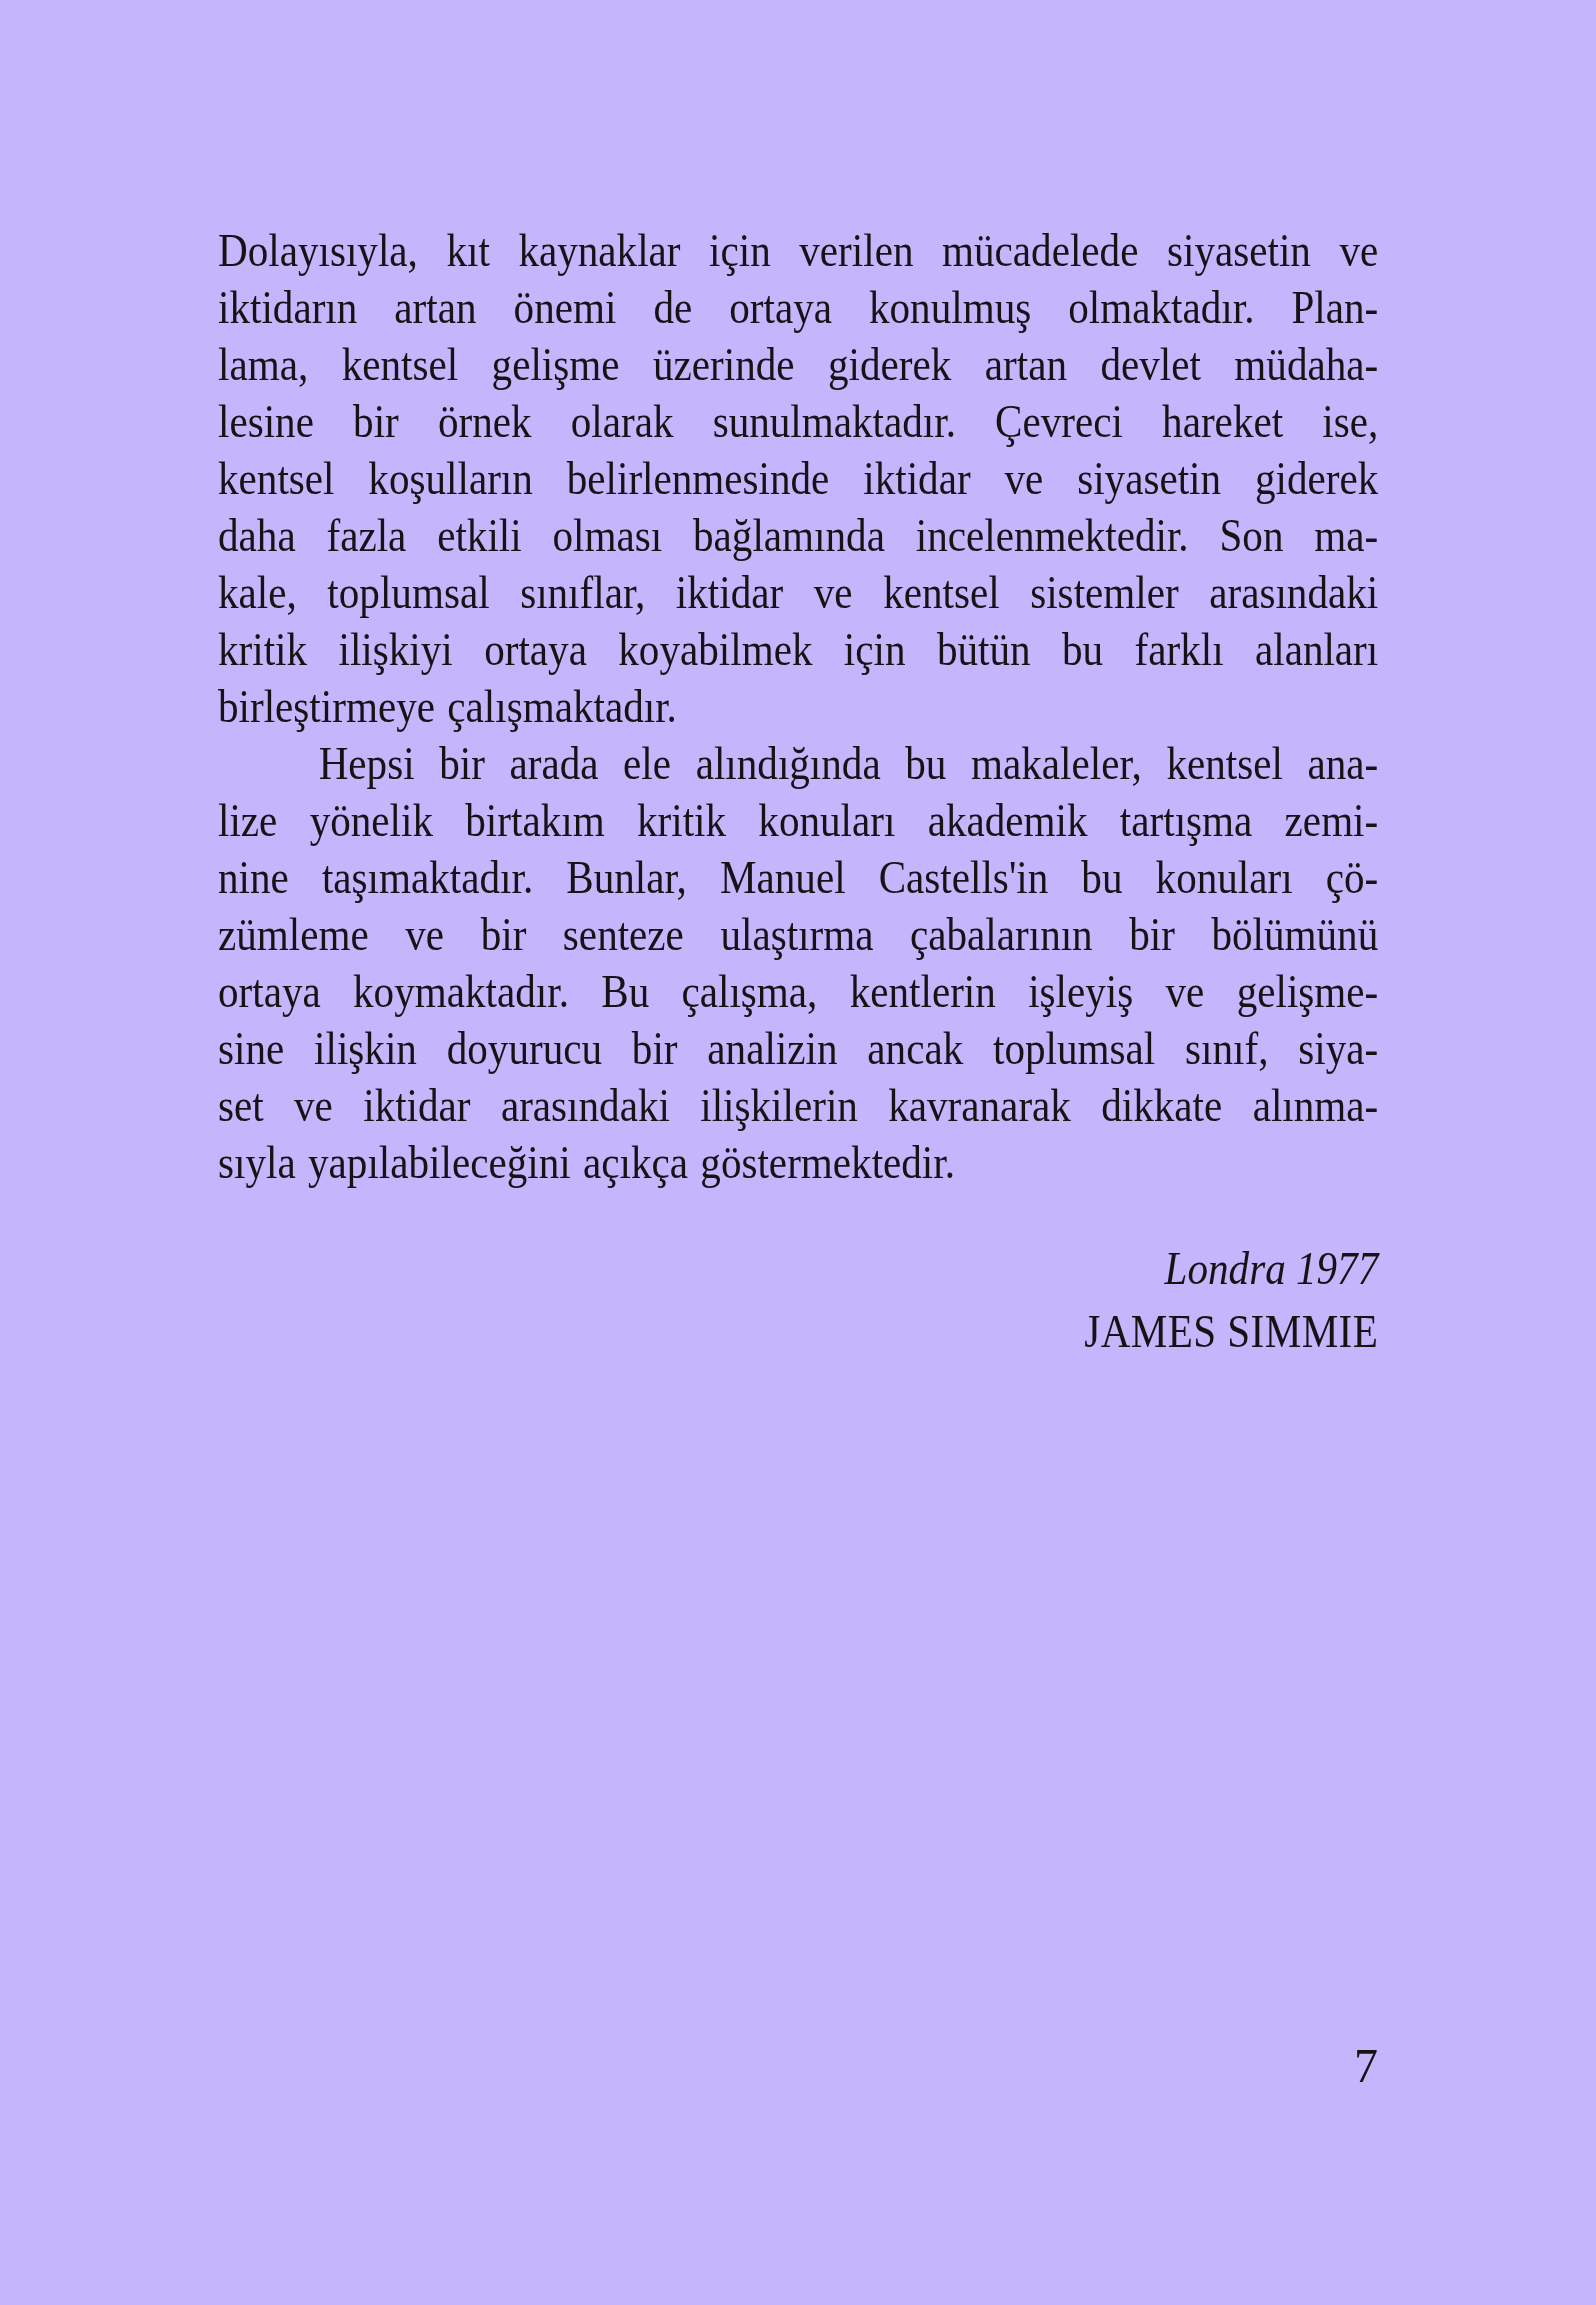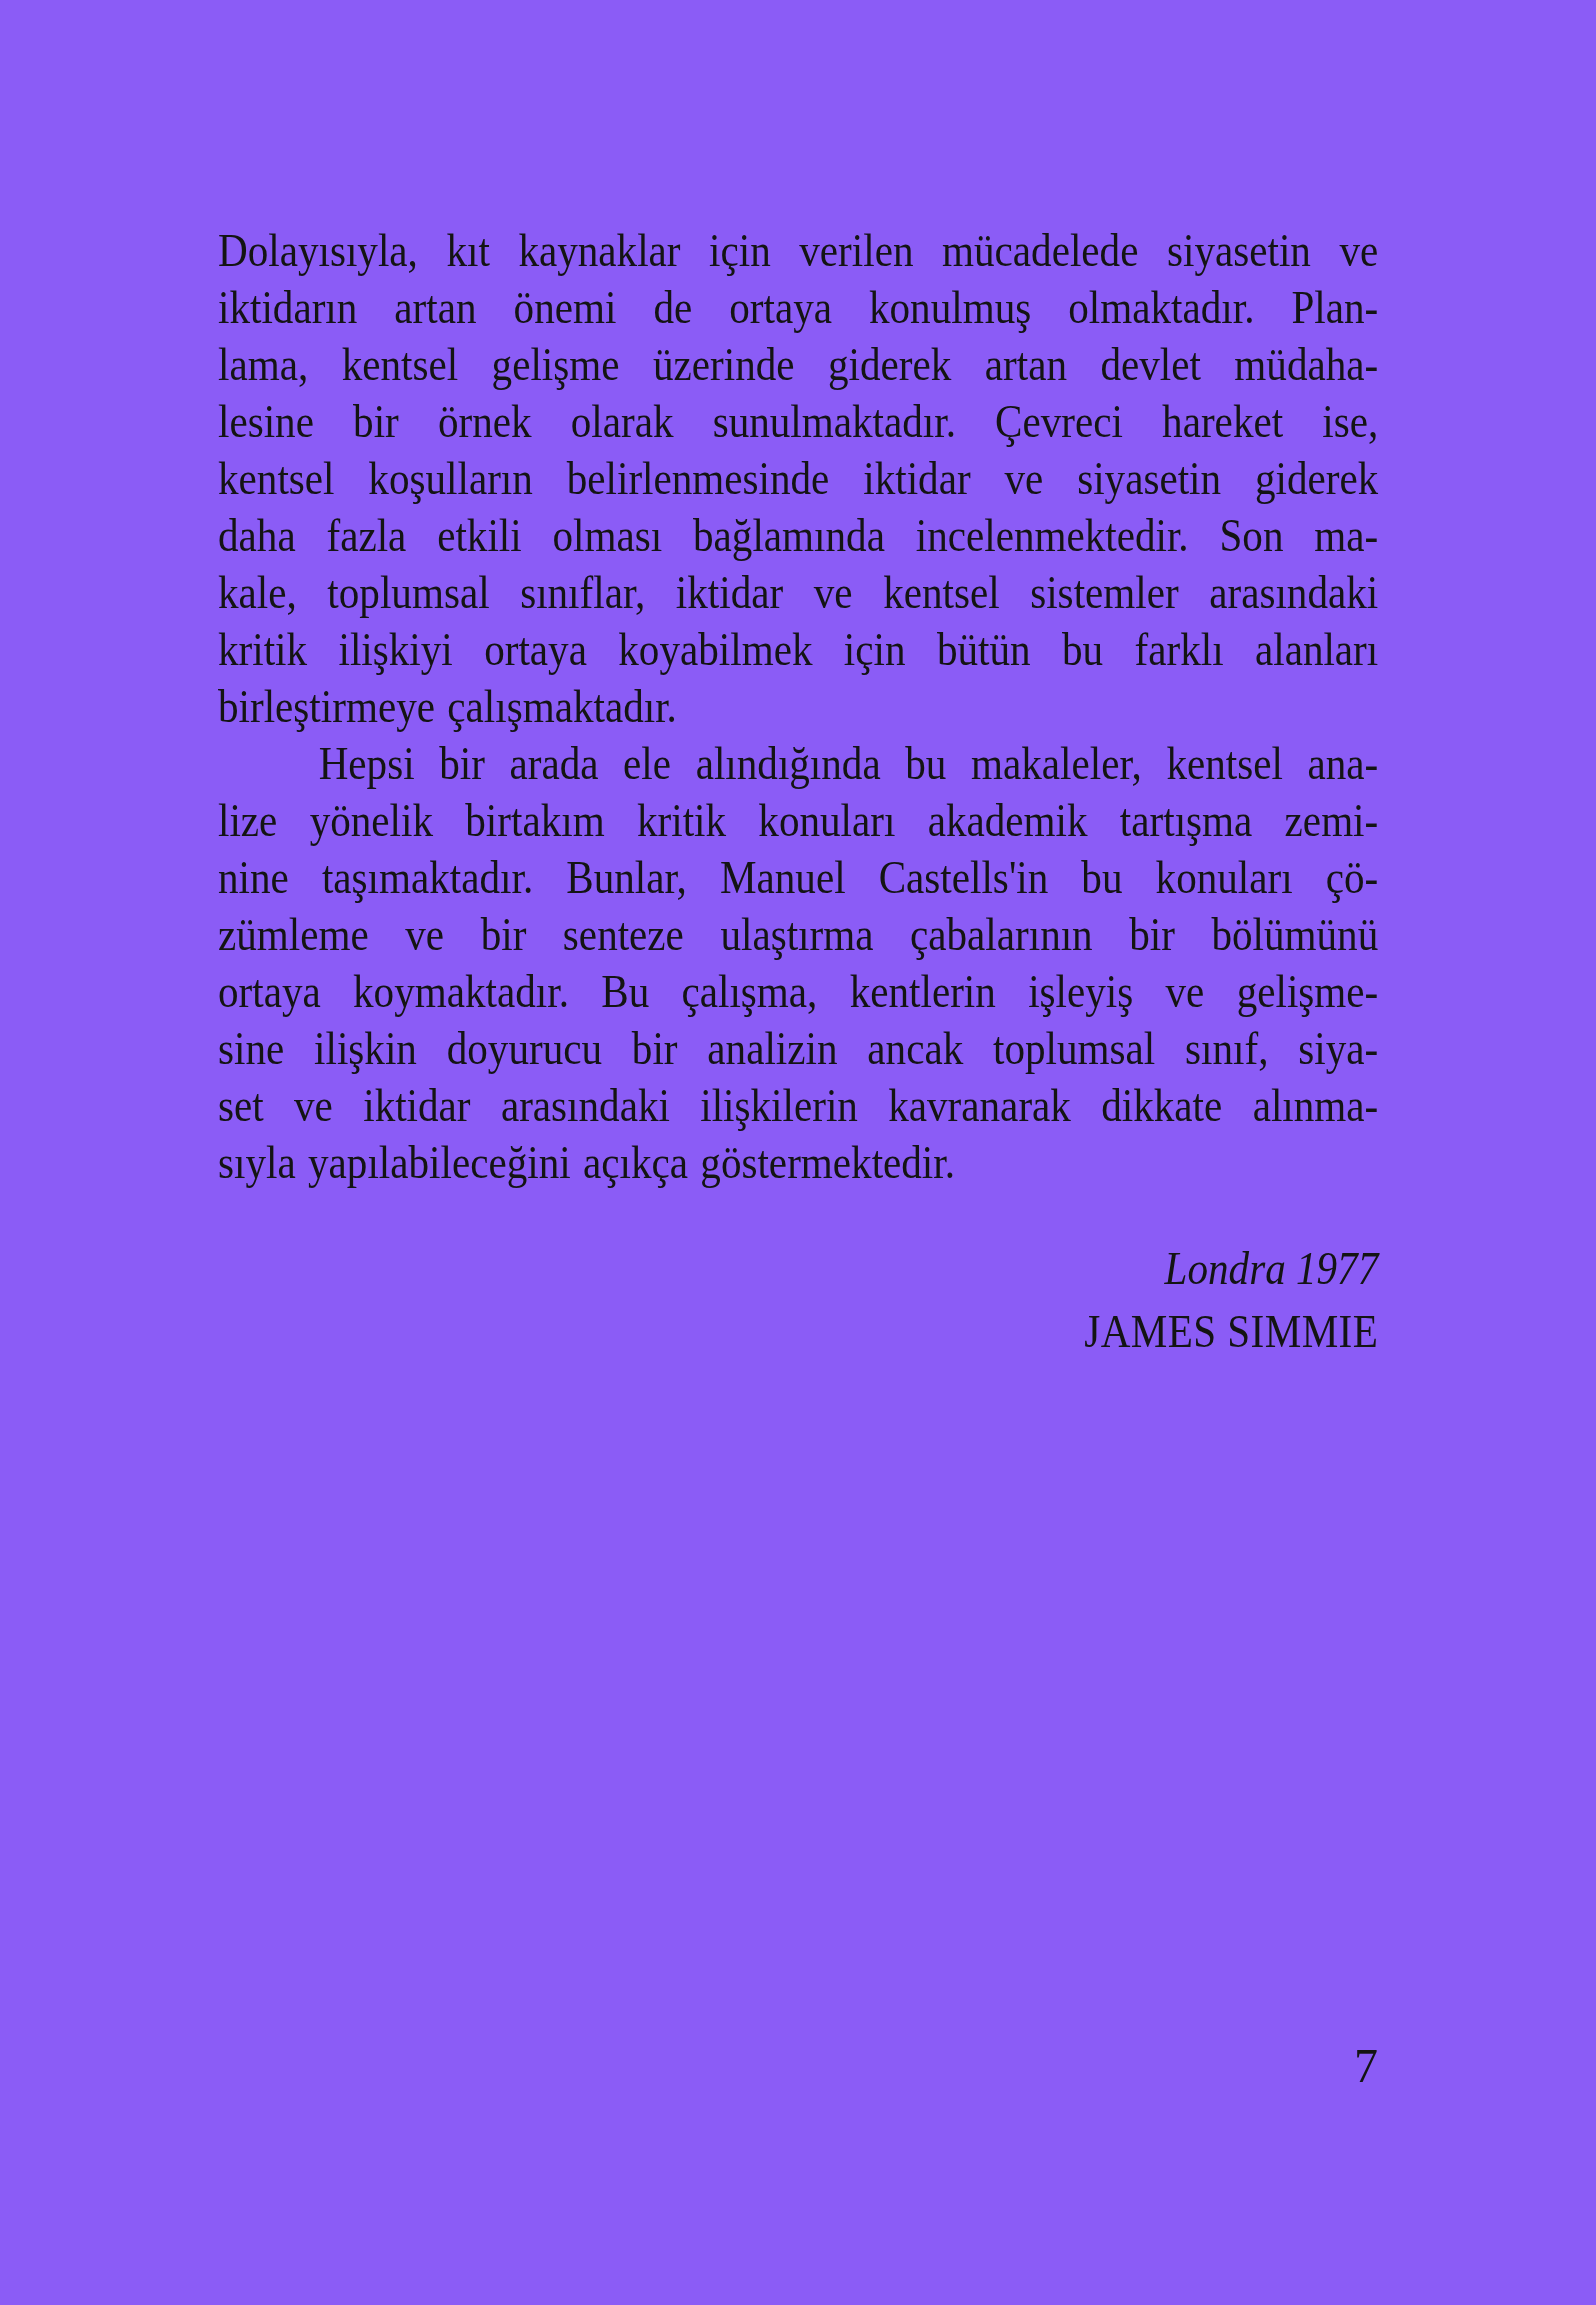--- a/index.html
+++ b/index.html
@@ -4,21 +4,21 @@
 <style>
   html, body {
     margin: 0;
     padding: 0;
     background: #ffffff;
   }
   .page {
     position: relative;
     width: 1596px;
     height: 2305px;
-    background: #8b5cf6;
+    background: #c4b5fd;
     overflow: hidden;
     font-family: "Liberation Serif", serif;
     color: #141414;
   }
   
   .content {
     position: absolute;
     left: 218px;
     top: 222px;
     width: 1326px;

